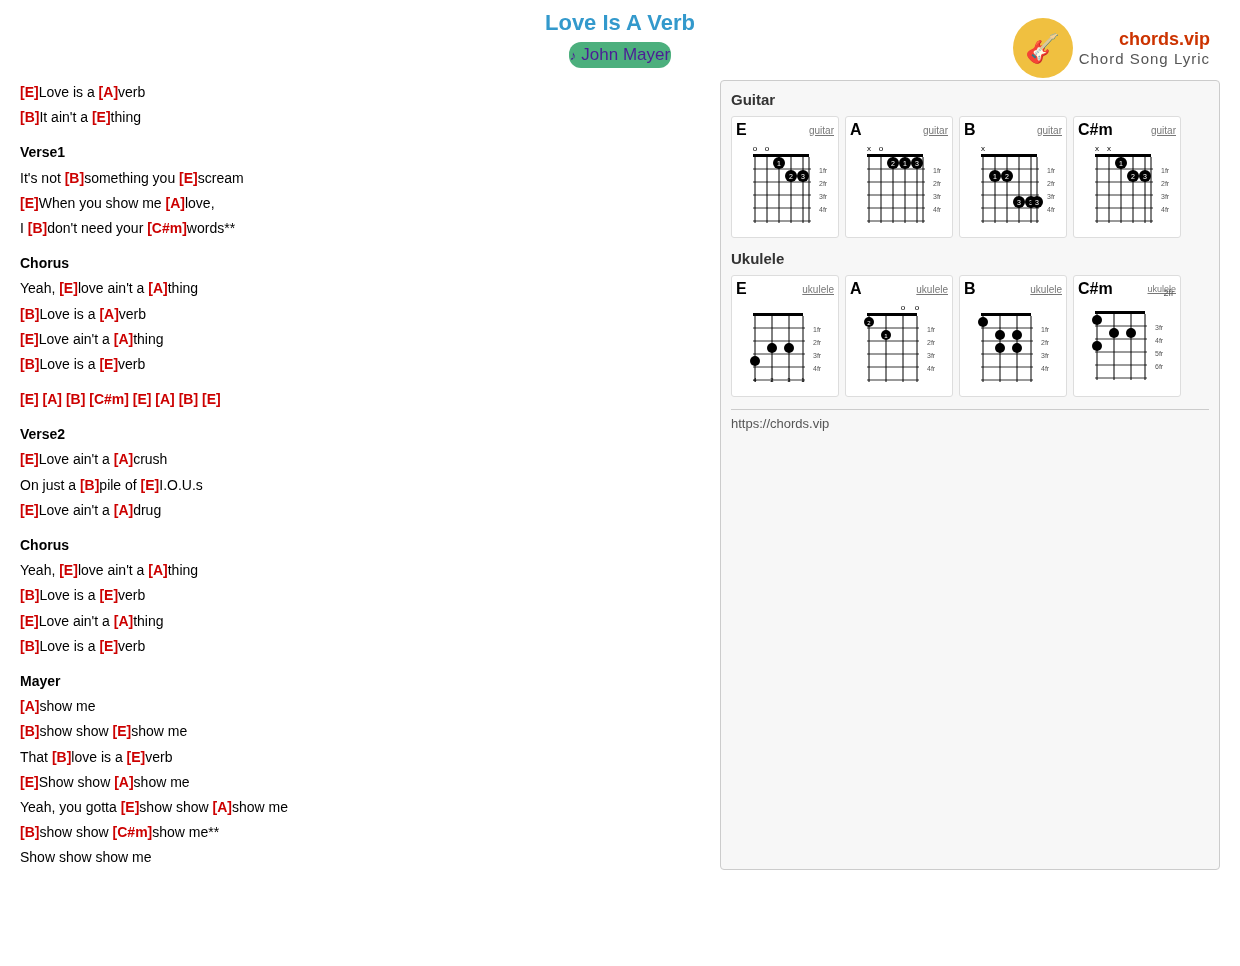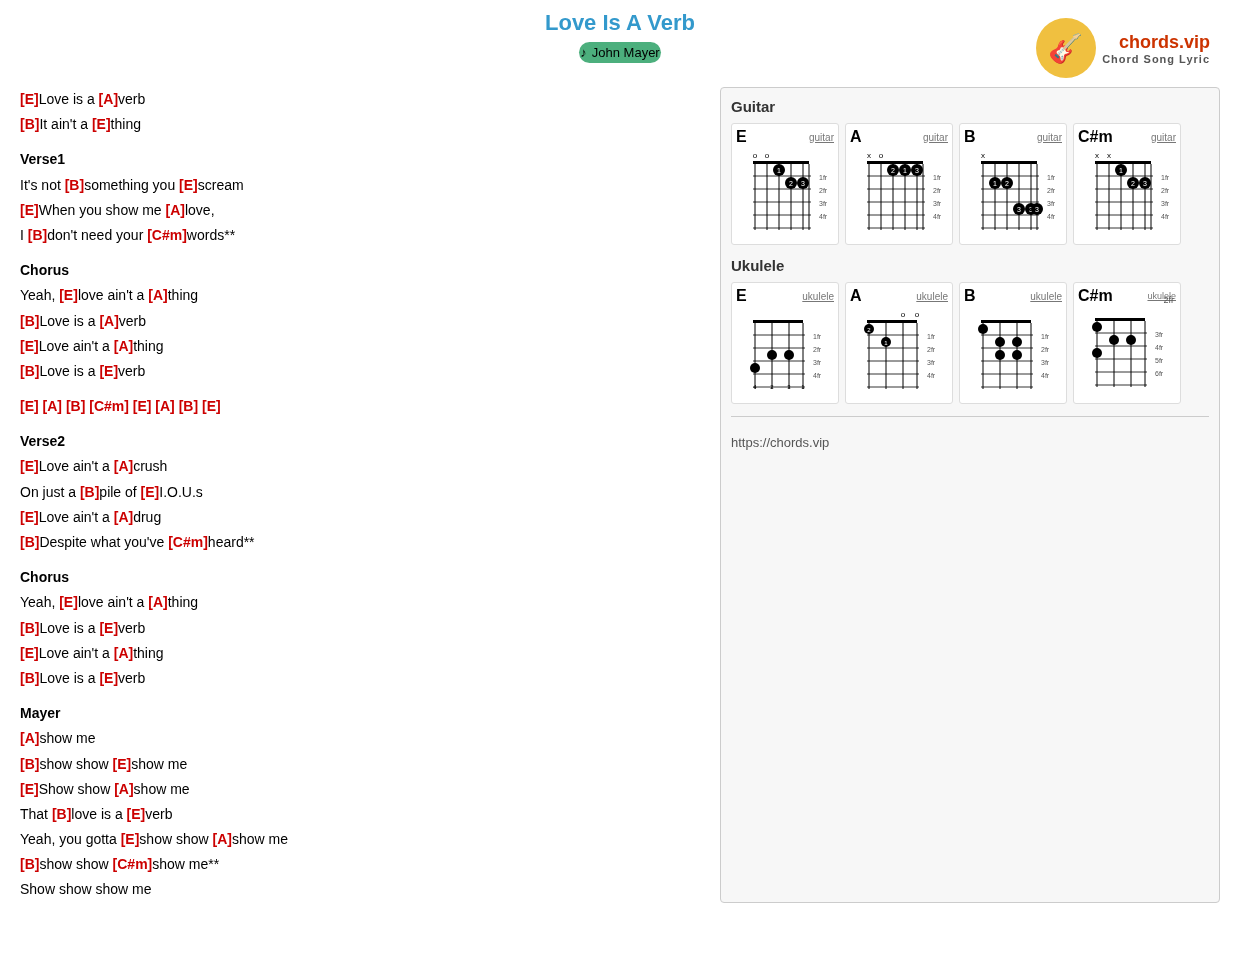--- a/index.html
+++ b/index.html
@@ -6,38 +6,38 @@
     body {
       font-family: Arial, sans-serif;
       font-size: 14px;
       background: #fff;
       color: #000;
       padding: 10px 20px;
     }
 
     .page-header {
       text-align: center;
-      margin-bottom: 24px;
+      margin-bottom: 12px;
     }
 
     .song-title {
       font-size: 22px;
       color: #3399cc;
       font-weight: bold;
       margin-bottom: 6px;
     }
 
     .artist-badge {
       display: inline-flex;
       align-items: center;
       background: #4caf7d;
-      color: #000000;
+      color: #4c1d95;
       padding: 3px 1px;
       border-radius: 12px;
-      font-size: 13px;
+      font-size: 17px;
       gap: 5px;
     }
 
     .artist-badge::before {
       content: '♪';
       font-size: 13px;
     }
 
     .logo-area {
       position: absolute;
@@ -66,24 +66,23 @@
       align-items: flex-end;
     }
 
     .logo-brand {
       font-size: 18px;
       font-weight: bold;
       color: #cc3300;
     }
 
     .logo-sub {
-      font-size: 11px;
+      font-size: 15px;
       color: #555;
       letter-spacing: 1px;
-      font-weight: bold;
     }
 
     .main-content {
       display: flex;
       gap: 20px;
       margin-top: 10px;
     }
 
     .lyrics-section {
       flex: 1;
@@ -150,21 +149,21 @@
     
     .chord-svg {
       width: 90px;
       height: 90px;
     }
 
     .url-footer {
       font-size: 13px;
       color: #555;
       margin-top: 6px;
-      padding-top: 18px;
+      padding-top: 6px;
       border-top: 1px solid #ccc;
     }
 
     .lyric-line {
       line-height: 1.8;
     }
 
     .blank-line {
       height: 10px;
     }
@@ -222,37 +221,36 @@
       <div class="lyric-line">
         <span class="chord-red">[E]</span> <span class="chord-red">[A]</span> <span class="chord-red">[B]</span> <span class="chord-red">[C#m]</span> <span class="chord-red">[E]</span> <span class="chord-red">[A]</span> <span class="chord-red">[B]</span> <span class="chord-red">[E]</span>
       </div>
 
       <div class="blank-line"></div>
 
       <div class="lyric-line"><strong>Verse2</strong></div>
       <div class="lyric-line"><span class="chord-red">[E]</span>Love ain't a <span class="chord-red">[A]</span>crush</div>
       <div class="lyric-line">On just a <span class="chord-red">[B]</span>pile of <span class="chord-red">[E]</span>I.O.U.s</div>
       <div class="lyric-line"><span class="chord-red">[E]</span>Love ain't a <span class="chord-red">[A]</span>drug</div>
-      <div class="lyric-line"><span class="chord-red">[B]</span>Despite what you've <span class="chord-red">[C#m]</span>heard**</div>
 
       <div class="blank-line"></div>
 
       <div class="lyric-line"><strong>Chorus</strong></div>
       <div class="lyric-line">Yeah, <span class="chord-red">[E]</span>love ain't a <span class="chord-red">[A]</span>thing</div>
       <div class="lyric-line"><span class="chord-red">[B]</span>Love is a <span class="chord-red">[E]</span>verb</div>
       <div class="lyric-line"><span class="chord-red">[E]</span>Love ain't a <span class="chord-red">[A]</span>thing</div>
       <div class="lyric-line"><span class="chord-red">[B]</span>Love is a <span class="chord-red">[E]</span>verb</div>
 
       <div class="blank-line"></div>
 
       <div class="lyric-line"><strong>Mayer</strong></div>
       <div class="lyric-line"><span class="chord-red">[A]</span>show me</div>
       <div class="lyric-line"><span class="chord-red">[B]</span>show show <span class="chord-red">[E]</span>show me</div>
+      <div class="lyric-line">That <span class="chord-red">[B]</span>love is a <span class="chord-red">[E]</span>verb</div>
       <div class="lyric-line"><span class="chord-red">[E]</span>Show show <span class="chord-red">[A]</span>show me</div>
-      <div class="lyric-line">That <span class="chord-red">[B]</span>love is a <span class="chord-red">[E]</span>verb</div>
       <div class="lyric-line">Yeah, you gotta <span class="chord-red">[E]</span>show show <span class="chord-red">[A]</span>show me</div>
       <div class="lyric-line"><span class="chord-red">[B]</span>show show <span class="chord-red">[C#m]</span>show me**</div>
       <div class="lyric-line">Show show show me</div>
 
     </div>
 
     <div class="chord-panel">
 
       <div class="chord-section-title">Guitar</div>
       <div class="chord-row">

